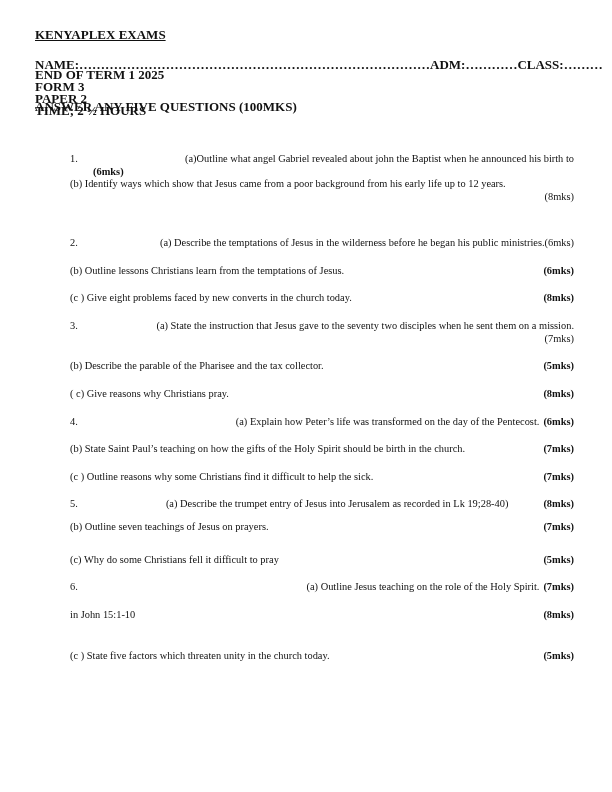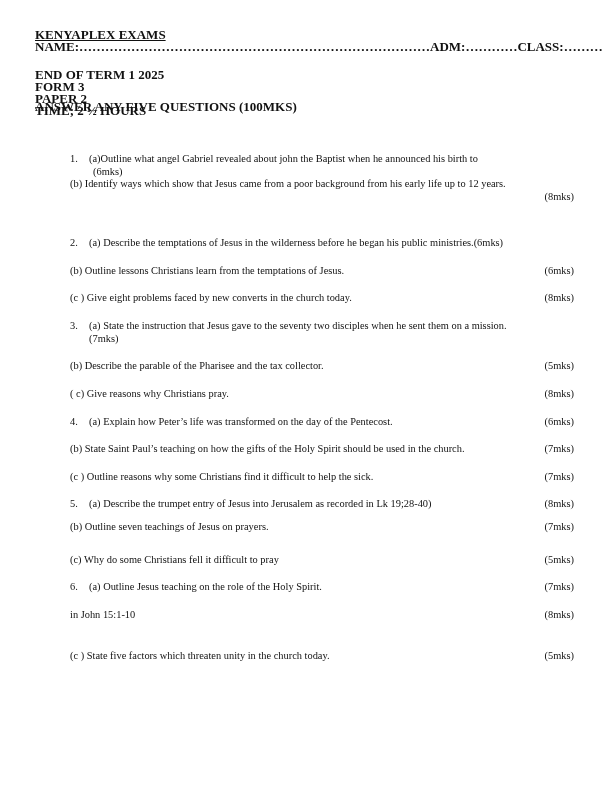--- a/index.html
+++ b/index.html
@@ -6,30 +6,30 @@
   body {
     width: 612px; height: 792px; position: relative; overflow: hidden;
     font-family: "Liberation Serif", "DejaVu Serif", serif;
     color: #111;
   }
   .hdr { position: absolute; left: 35px; font-weight: bold; font-size: 13px; line-height: 12px; white-space: nowrap; }
   .underline { text-decoration: underline; }
   .q { position: absolute; left: 70px; width: 504px; font-size: 10.4px; line-height: 12.5px; }
   .row { display: flex; justify-content: space-between; align-items: baseline; }
   .row .t { flex: 1; }
-  .row .m { white-space: nowrap; margin-left: 4px; }
+  .row .m { white-space: nowrap; margin-left: 4px; font-weight: bold; }
   .num { position: absolute; left: 70px; font-size: 10.4px; }
-  .indent { padding-left: 19px; }
+  .indent { padding-left: 19px; text-align: right; }
   .right { text-align: right; }
 </style>
 </head>
 <body>
 
 <div class="hdr underline" style="top:29px;">KENYAPLEX EXAMS</div>
-<div class="hdr" style="top:41px;">NAME:………………………………………………………………………ADM:…………CLASS:………</div>
+<div class="hdr" style="top:59px;">NAME:………………………………………………………………………ADM:…………CLASS:………</div>
 <div class="hdr" style="top:69px;">END OF TERM 1 2025</div>
 <div class="hdr" style="top:81px;">FORM 3</div>
 <div class="hdr" style="top:93px;">PAPER 2</div>
 <div class="hdr" style="top:105px;">TIME; 2 ½ HOURS</div>
 <div class="hdr" style="top:101px;">ANSWER ANY FIVE QUESTIONS (100MKS)</div>
 
 <div class="num" style="top:153px;">1.</div>
 <div class="q" style="top:153px;">
   <div class="indent">(a)Outline what angel Gabriel revealed about john the Baptist when he announced his birth to</div>
   <div class="row indent">
@@ -60,35 +60,35 @@
 <div class="q row" style="top:360px;">
   <span class="t">(b) Describe the parable of the Pharisee and the tax collector.</span>
   <span class="m">(5mks)</span>
 </div>
 <div class="q row" style="top:388px;">
   <span class="t">( c) Give reasons why Christians pray.</span>
   <span class="m">(8mks)</span>
 </div>
 
 <div class="num" style="top:416px;">4.</div>
-<div class="q row" style="top:416px;gap:33px;">
+<div class="q row" style="top:416px;">
   <span class="t indent">(a) Explain how Peter’s life was transformed on the day of the Pentecost.</span>
   <span class="m">(6mks)</span>
 </div>
 <div class="q row" style="top:443px;">
-  <span class="t">(b) State Saint Paul’s teaching on how the gifts of the Holy Spirit should be used in the church.</span>
+  <span class="t">(b) State Saint Paul’s teaching on how the gifts of the Holy Spirit should be birth in the church.</span>
   <span class="m">(7mks)</span>
 </div>
 <div class="q row" style="top:471px;">
   <span class="t">(c ) Outline reasons why some Christians find it difficult to help the sick.</span>
   <span class="m">(7mks)</span>
 </div>
 
 <div class="num" style="top:498px;">5.</div>
-<div class="q row" style="top:498px;">
+<div class="q row" style="top:498px;gap:31px;">
   <span class="t indent">(a) Describe the trumpet entry of Jesus into Jerusalem as recorded in Lk 19;28-40)</span>
   <span class="m">(8mks)</span>
 </div>
 <div class="q row" style="top:514px;margin-top:7px;">
   <span class="t">(b) Outline seven teachings of Jesus on prayers.</span>
   <span class="m">(7mks)</span>
 </div>
 <div class="q row" style="top:554px;">
   <span class="t">(c) Why do some Christians fell it difficult to pray</span>
   <span class="m">(5mks)</span>

